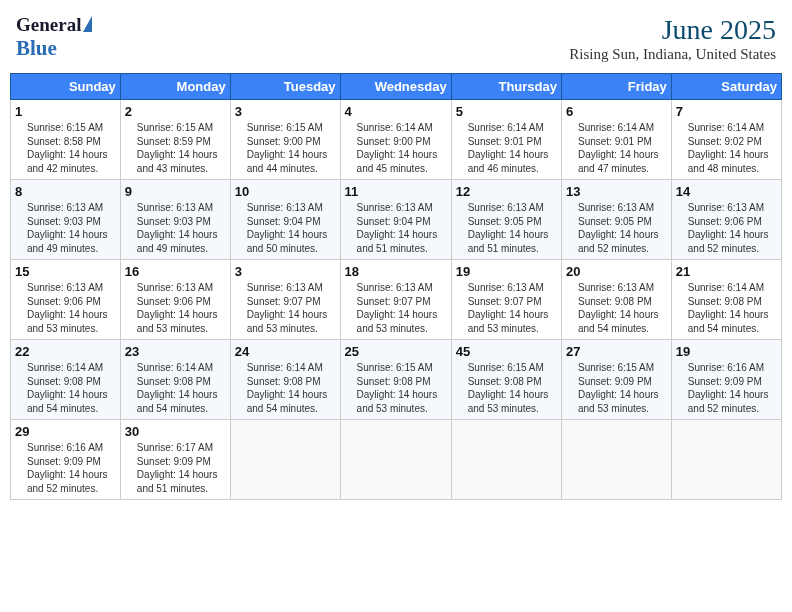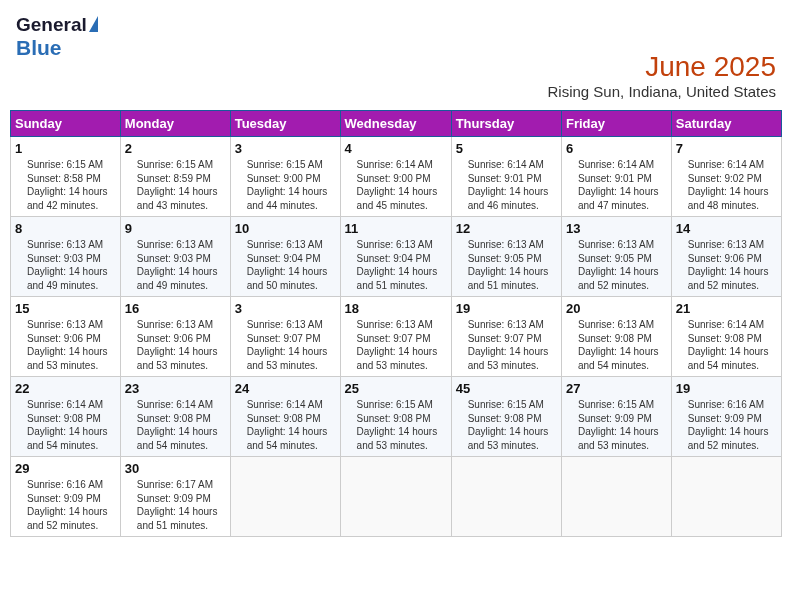--- a/index.html
+++ b/index.html
@@ -9,47 +9,47 @@
       width: 792px;
       min-height: 612px;
       padding: 10px;
     }
     .header {
       display: flex;
       justify-content: space-between;
       align-items: flex-start;
       margin-bottom: 6px;
       padding: 4px 6px;
+      font-family: Liberation Serif, serif;
     }
     .title-block {
       text-align: right;
     }
     .month-year {
       font-size: 28px;
-      color: #c2410c;
+      color: #0c4a6e;
       font-weight: normal;
-      margin-top: 37px;
     }
     .location {
       font-size: 15px;
       color: #333;
       margin-left: 45px;
     }
     .calendar {
       width: 100%;
       border-collapse: collapse;
       border: 1px solid #ccc;
     }
     .calendar th {
-      background-color: #a21caf;
+      background-color: #3b82f6;
       color: #fff;
       font-size: 13px;
       font-weight: bold;
       padding: 5px 4px;
-      text-align: left;
+      text-align: right;
       border: 1px solid #1a5a9a;
     }
     .calendar td {
       vertical-align: top;
       border: 1px solid #ccc;
       padding: 4px 4px;
       width: 113px;
       min-height: 80px;
       font-size: 10px;
       color: #333;

